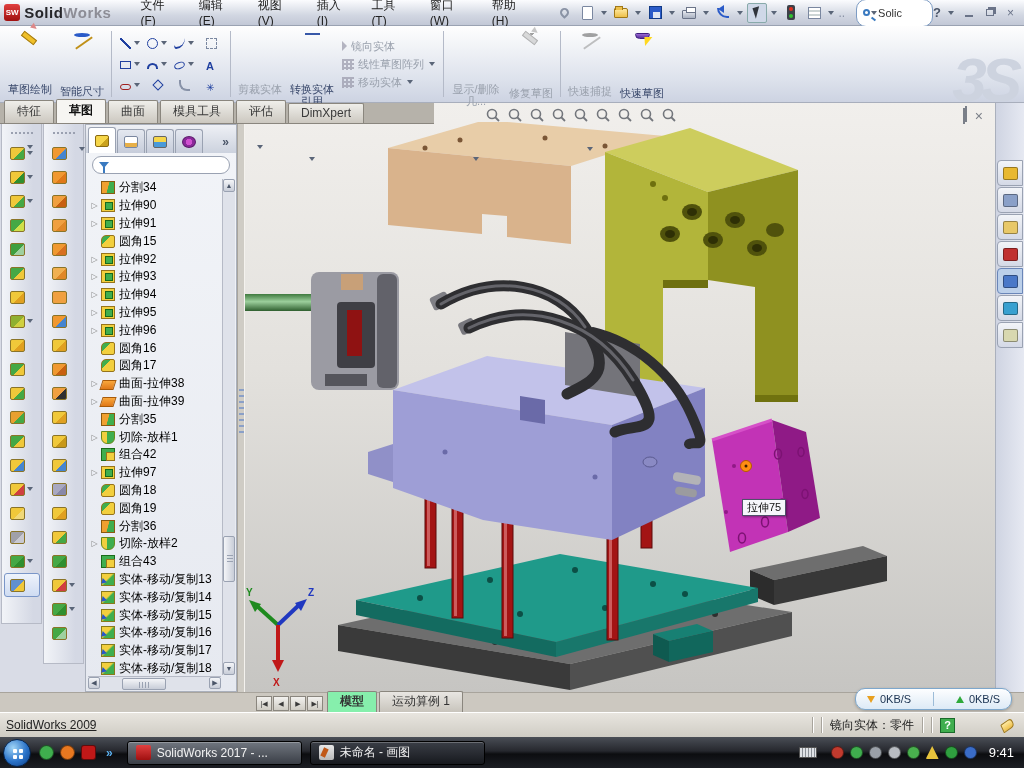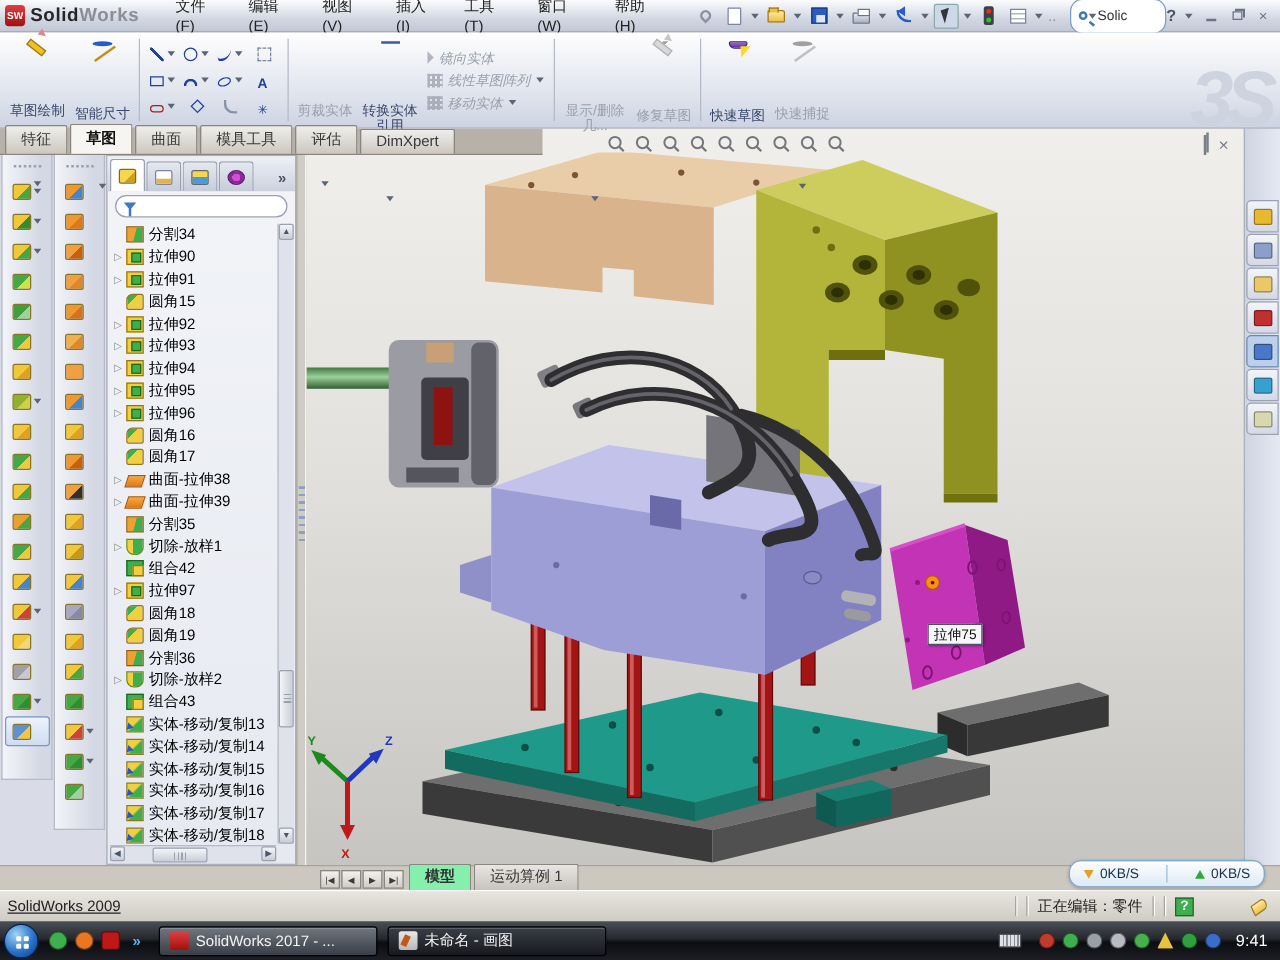--- a/index.html
+++ b/index.html
@@ -78,21 +78,21 @@
   .g-dash { border:1px dashed #7a87a0; }
   .g-rect { border:1px solid #2040a0; height:8px!important; margin-top:2px; }
   .g-arc { border:2px solid #2040a0; border-bottom:none; border-radius:8px 8px 0 0; height:6px!important; margin-top:3px; }
   .g-ellipse { border:1px solid #2040a0; border-radius:50%; height:7px!important; margin-top:2px; transform:rotate(-20deg); }
   .g-text::before { content:"A"; color:#2040a0; font-weight:bold; font-size:11px; }
   .g-slot { border:1px solid #a02020; border-radius:6px; height:6px!important; margin-top:3px; }
   .g-poly { border:1px solid #2040a0; transform:rotate(45deg); width:8px!important; height:8px!important; }
   .g-fillet { border-left:2px solid #8892a8; border-bottom:2px solid #8892a8; border-radius:0 0 0 8px; }
   .g-point::before { content:"✳"; color:#2040a0; font-size:10px; }
   .stack { display:flex; flex-direction:column; justify-content:center; gap:3px; margin:0 4px; }
-  .stkrow { display:flex; align-items:center; gap:4px; color:#9aa1ad; font-size:11px; white-space:nowrap;font-style:italic; }
+  .stkrow { display:flex; align-items:center; gap:4px; color:#9aa1ad; font-size:11px; white-space:nowrap; }
   .stki { width:12px; height:11px; background:repeating-linear-gradient(90deg,#99a 0 2px,transparent 2px 4px),repeating-linear-gradient(#99a 0 2px,transparent 2px 4px); opacity:.7; }
   .stki.tri { background:none; border-left:5px solid #99a; border-top:5px solid transparent; border-bottom:5px solid transparent; width:0; height:0; }
 
   
   #tabstrip { position:absolute; left:0; top:103px; width:434px; height:21px; background:#b6b2aa;
     display:flex; align-items:flex-end; padding-left:4px; z-index:6; border-bottom:1px solid #8a867e; }
   .cmtab { padding:2px 12px 3px; margin-right:2px; background:linear-gradient(#efeeea,#ccc8c0); border:1px solid #8a867e;
     border-bottom:none; color:#3a3a3a; font-size:12px; border-radius:2px 2px 0 0; }
   .cmtab.active { background:#f6f5f2; padding-bottom:4px; font-weight:bold; color:#111; }
 
@@ -385,28 +385,28 @@
     <div class="cmbtn dis" style="width:58px" data-name="display-delete-relations-button">
       <span class="cmicon ic-trim" data-name="display-delete-relations-icon"></span>
       <span>显示/删除几...</span>
         <span class="dd cmdd"></span>
     </div>
     <div class="cmbtn dis" data-name="repair-sketch-button">
       <span class="cmicon ic-sketch" data-name="repair-sketch-icon"></span>
       <span>修复草图</span>
     </div>
     <div class="vsep"></div>
-    <div class="cmbtn en" data-name="rapid-sketch-button">
-      <span class="cmicon ic-shield" data-name="rapid-sketch-icon"></span>
-      <span>快速草图</span>
-    </div>
     <div class="cmbtn dis" data-name="quick-snaps-button">
       <span class="cmicon ic-dim" data-name="quick-snaps-icon"></span>
       <span>快速捕捉</span>
         <span class="dd cmdd"></span>
+    </div>
+    <div class="cmbtn en" data-name="rapid-sketch-button">
+      <span class="cmicon ic-shield" data-name="rapid-sketch-icon"></span>
+      <span>快速草图</span>
     </div>
   </div>
 
   <div id="viewport" data-name="graphics-area">
     <svg width="750" height="570" viewBox="0 0 750 570" style="position:absolute;left:0;top:19px" data-name="model-canvas">
 
       <g data-name="part-base-plate">
         <polygon points="93,503 315,454 547,490 325,542" style="fill:var(--base_top)"></polygon>
         <polygon points="93,503 325,542 325,568 93,529" style="fill:var(--base_front)"></polygon>
         <polygon points="325,542 547,490 547,514 325,568" style="fill:var(--base_side)"></polygon>
@@ -1066,21 +1066,21 @@
     <span class="mmtab active" data-name="study-tab">模型</span>
         <span class="mmtab" data-name="study-tab">运动算例 1</span>
       </div>
   </div>
 
   <div id="statusbar" data-name="status-bar">
     <span id="sb-left" data-name="status-app-version">SolidWorks 2009</span>
     <div id="sb-right">
       <span class="sbsep"></span>
         <span class="sbsep"></span>
-      <span data-name="editing-status">正在编辑：零件</span>
+      <span data-name="editing-status">镜向实体：零件</span>
       <span class="sbsep"></span>
         <span class="sbsep"></span>
       <span class="qbox" data-name="quick-tips-icon">?</span>
       <span style="width:30px"></span>
       <span class="tagic" data-name="tags-icon"></span>
     </div>
   </div>
 
   <div id="netwidget" data-name="network-speed-widget">
     <span class="nw-half">

